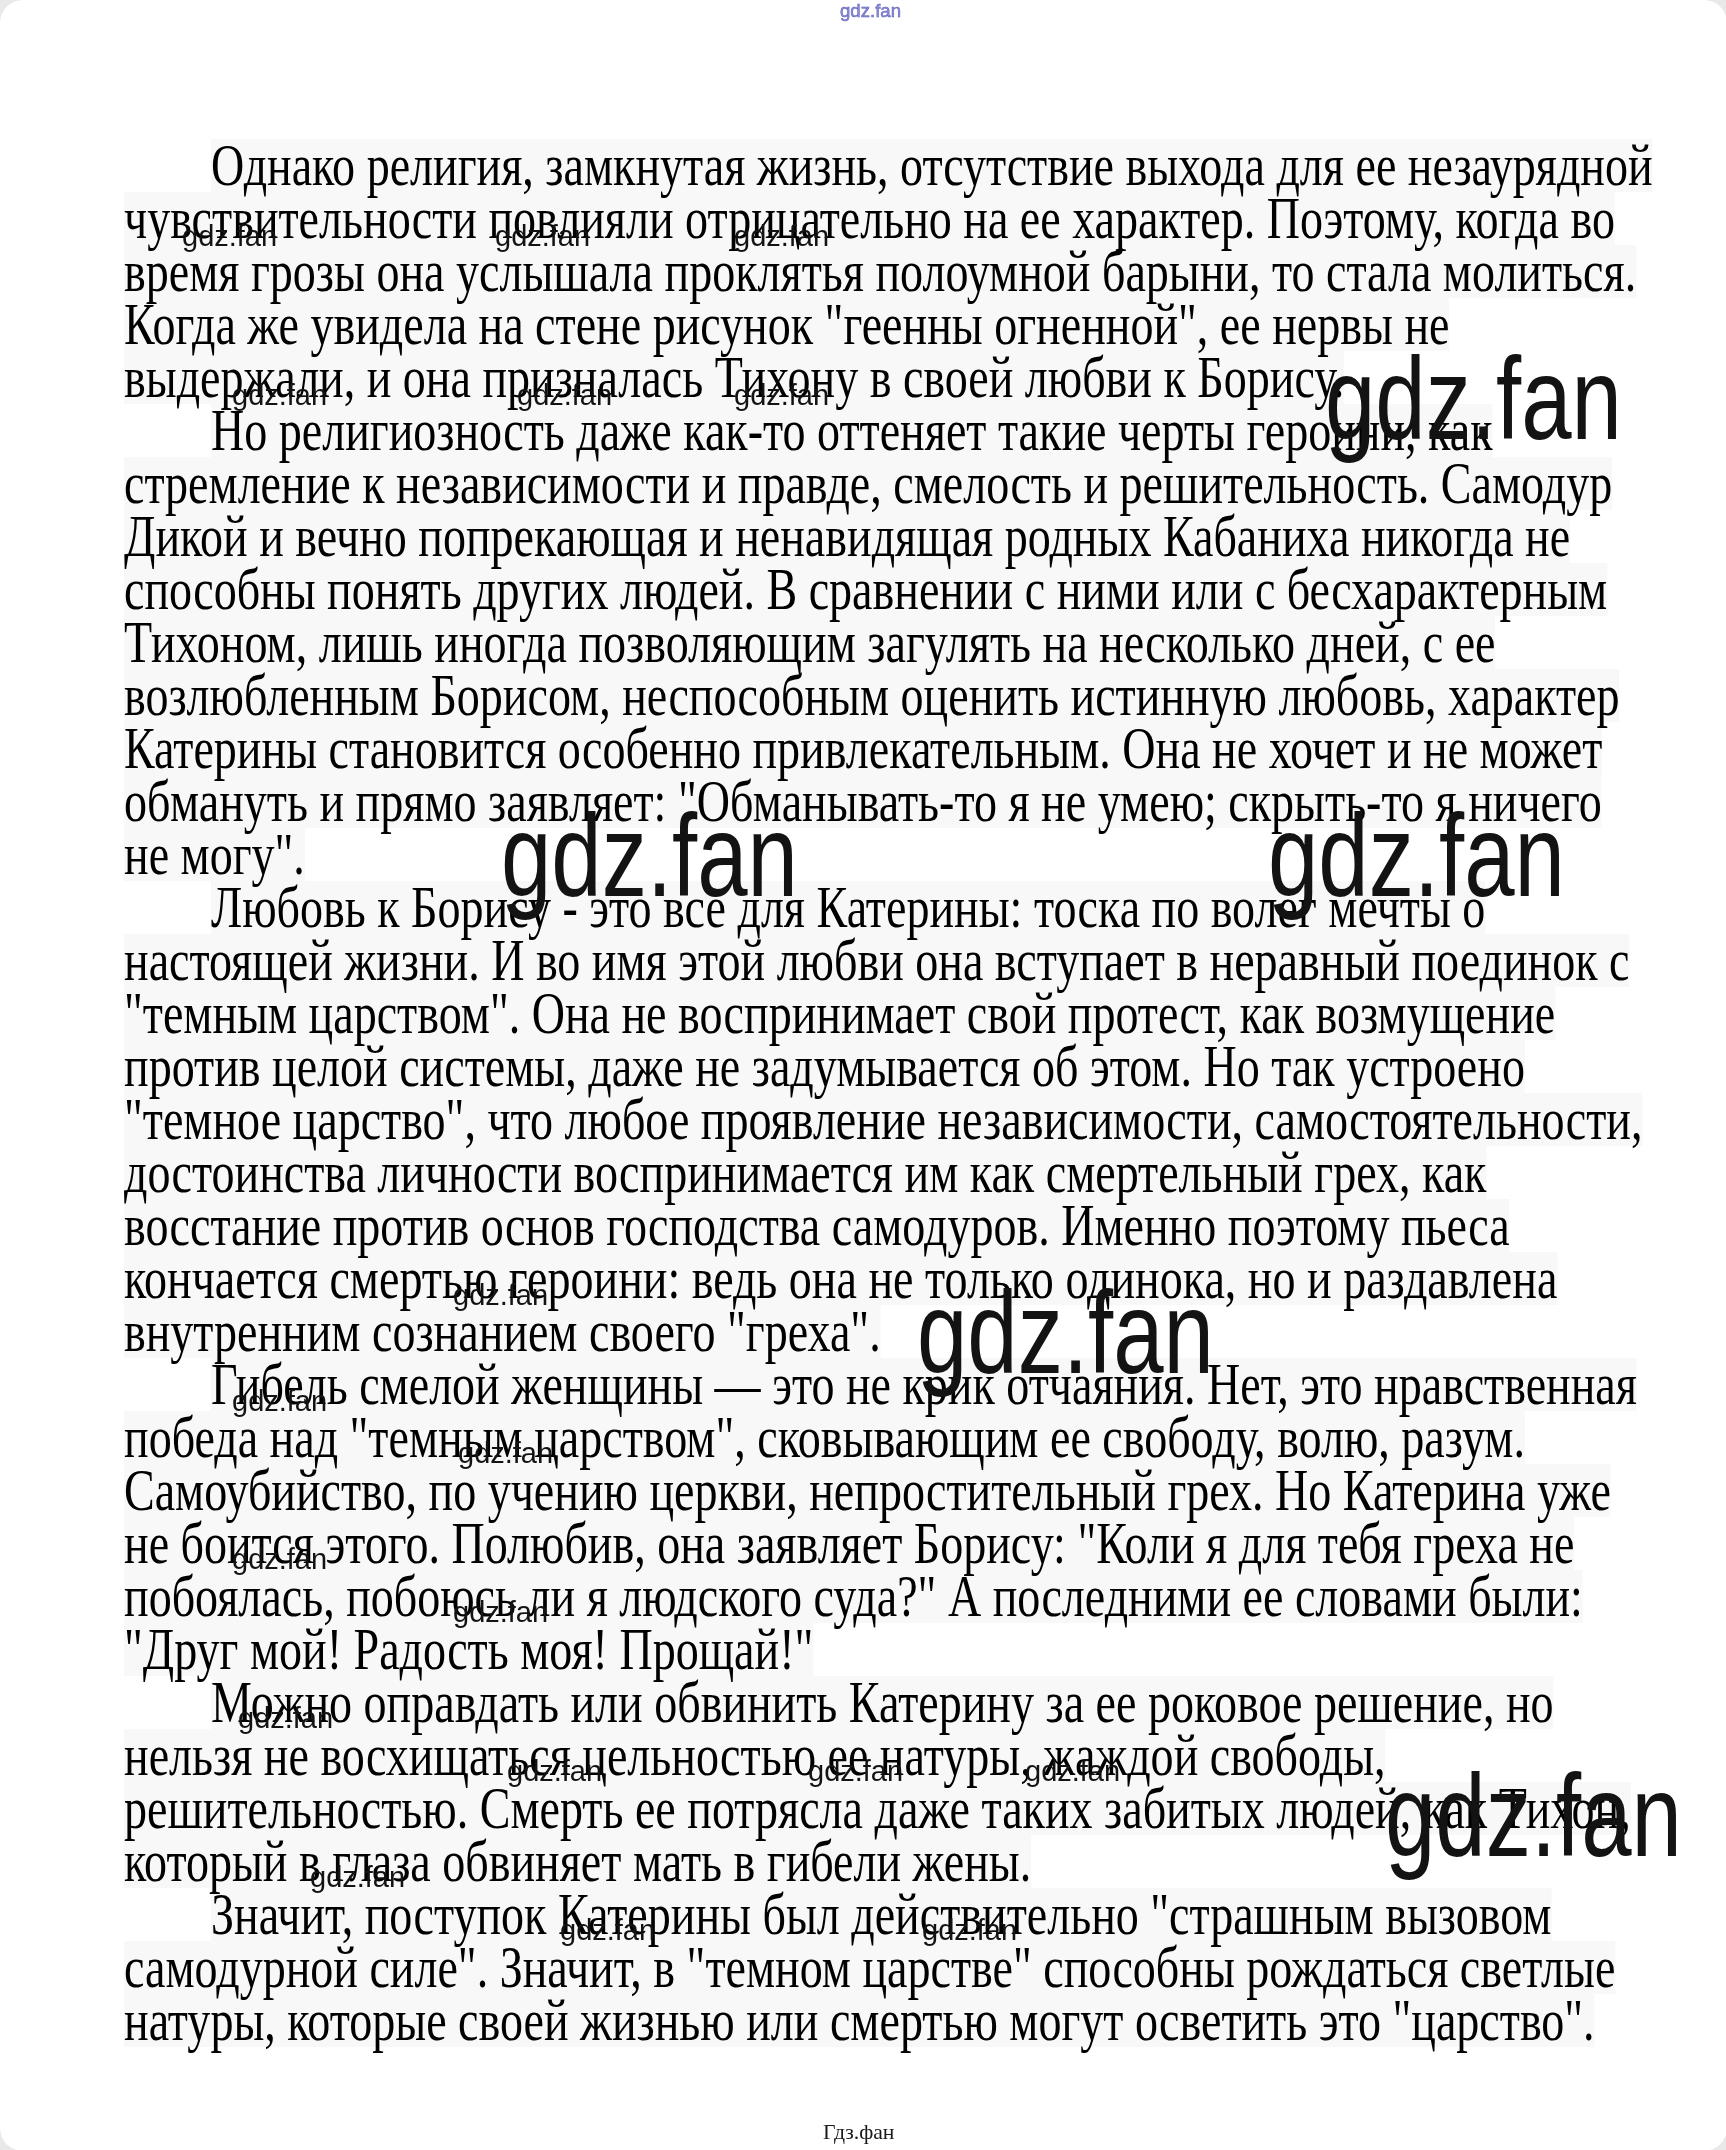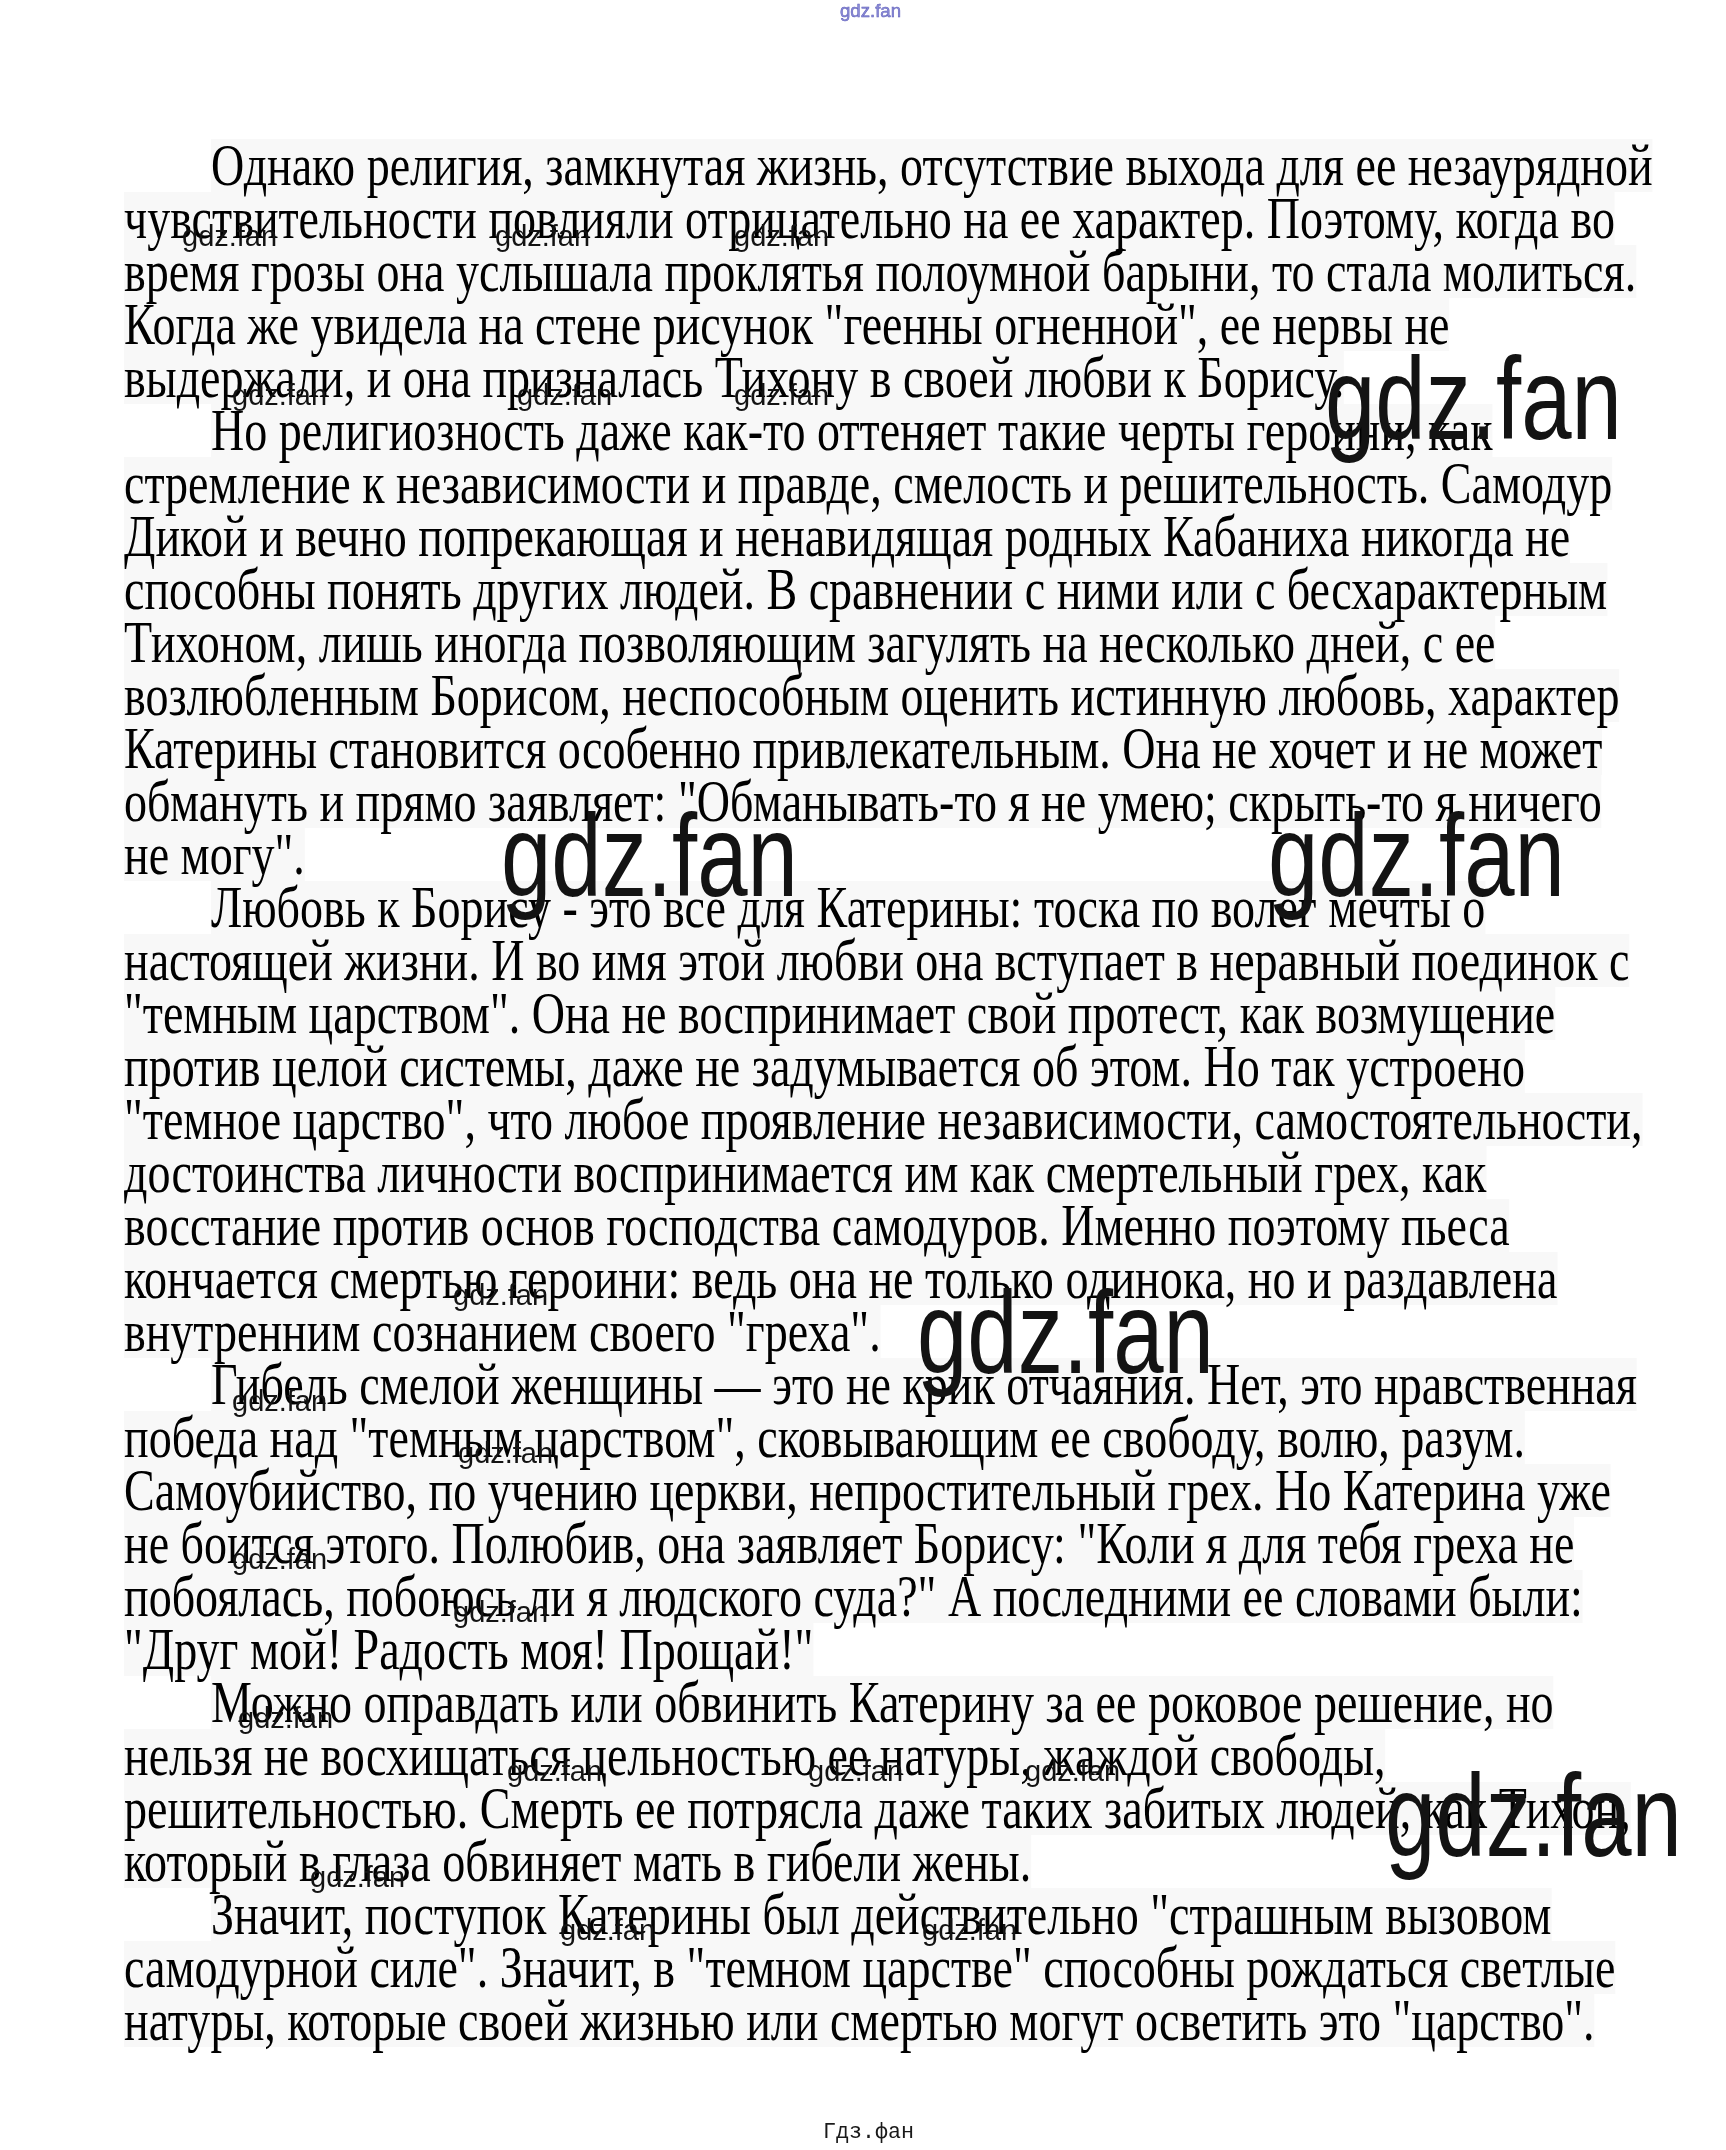--- a/index.html
+++ b/index.html
@@ -4,20 +4,21 @@
 <style>
   html, body { margin: 0; padding: 0; background: #e9e9e9; }
   .page {
     position: relative;
     width: 1727px;
     height: 2151px;
     margin: 0 auto;
     background: #ffffff;
     font-family: "Liberation Serif", serif;
     overflow: hidden;
+    border-radius: 23px;
   }
   
   .wm-top {
     position: absolute;
     left: 840px;
     top: 2.3px;
     font-family: "Liberation Sans", sans-serif;
     font-size: 18.6px;
     line-height: 1;
     color: #8c8cd8;
@@ -55,21 +56,21 @@
   .wm-large {
     font-size: 116px;
     transform: scaleX(0.78);
     transform-origin: 0 0;
   }
   
   .bottom-label {
     position: absolute;
     left: 823px;
     top: 2122px;
-    font-family: Liberation Mono, monospace;
+    font-family: Liberation Serif, serif;
     font-size: 21.7px;
     line-height: 1;
     color: #1a1a1a;
   }
 </style>
 </head>
 <body>
 
 <div class="page">
   <div class="wm-top">gdz.fan</div>

